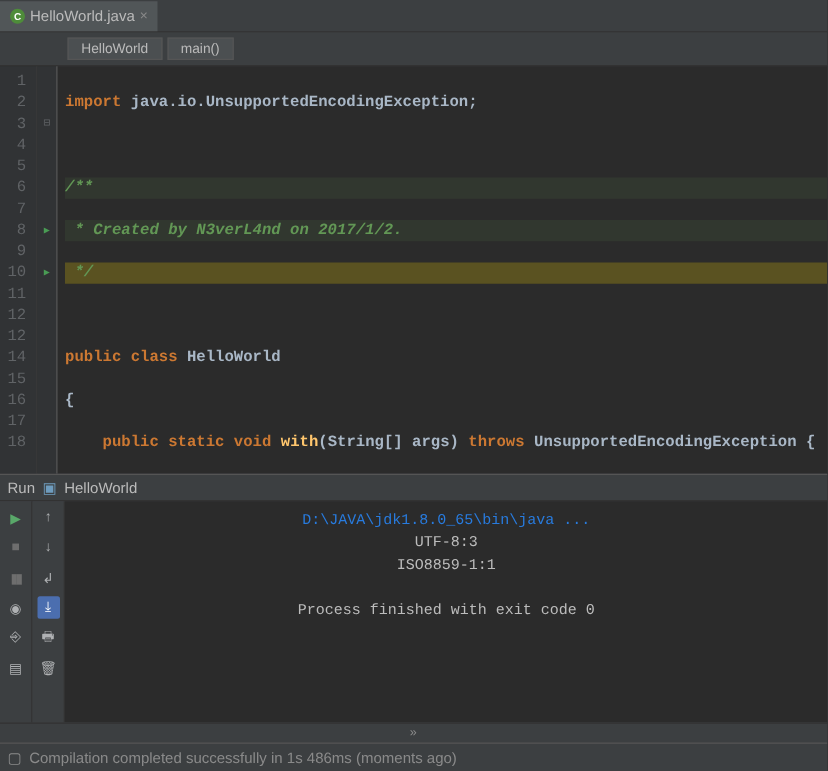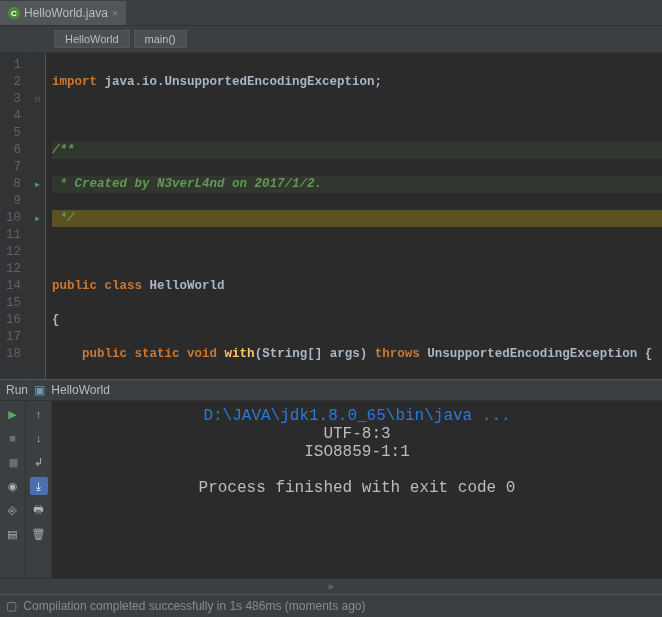--- a/index.html
+++ b/index.html
@@ -150,21 +150,21 @@
     cursor:pointer;
   }
   .tbtn.green { color:#59a869; }
   .tbtn.gray { color:#6e6e6e; }
   .tbtn.sel { background:#4b6eaf; color:#fff; border-radius:2px;}
   .console {
     flex:1;
     background:#2b2b2b;
     padding:6px 8px;
     font-family:'Consolas','Menlo','Courier New',monospace;
-    font-size:16px;
+    font-size:12px;
     line-height:18px;
     color:#bcbcbc;
     overflow:hidden;
   }
   .console .cmd { color:#287bde;}
   .statusbar {
     background:#3c3f41;
     border-top:1px solid #555;
     color:#8a8a8a;
     font-size:12px;

